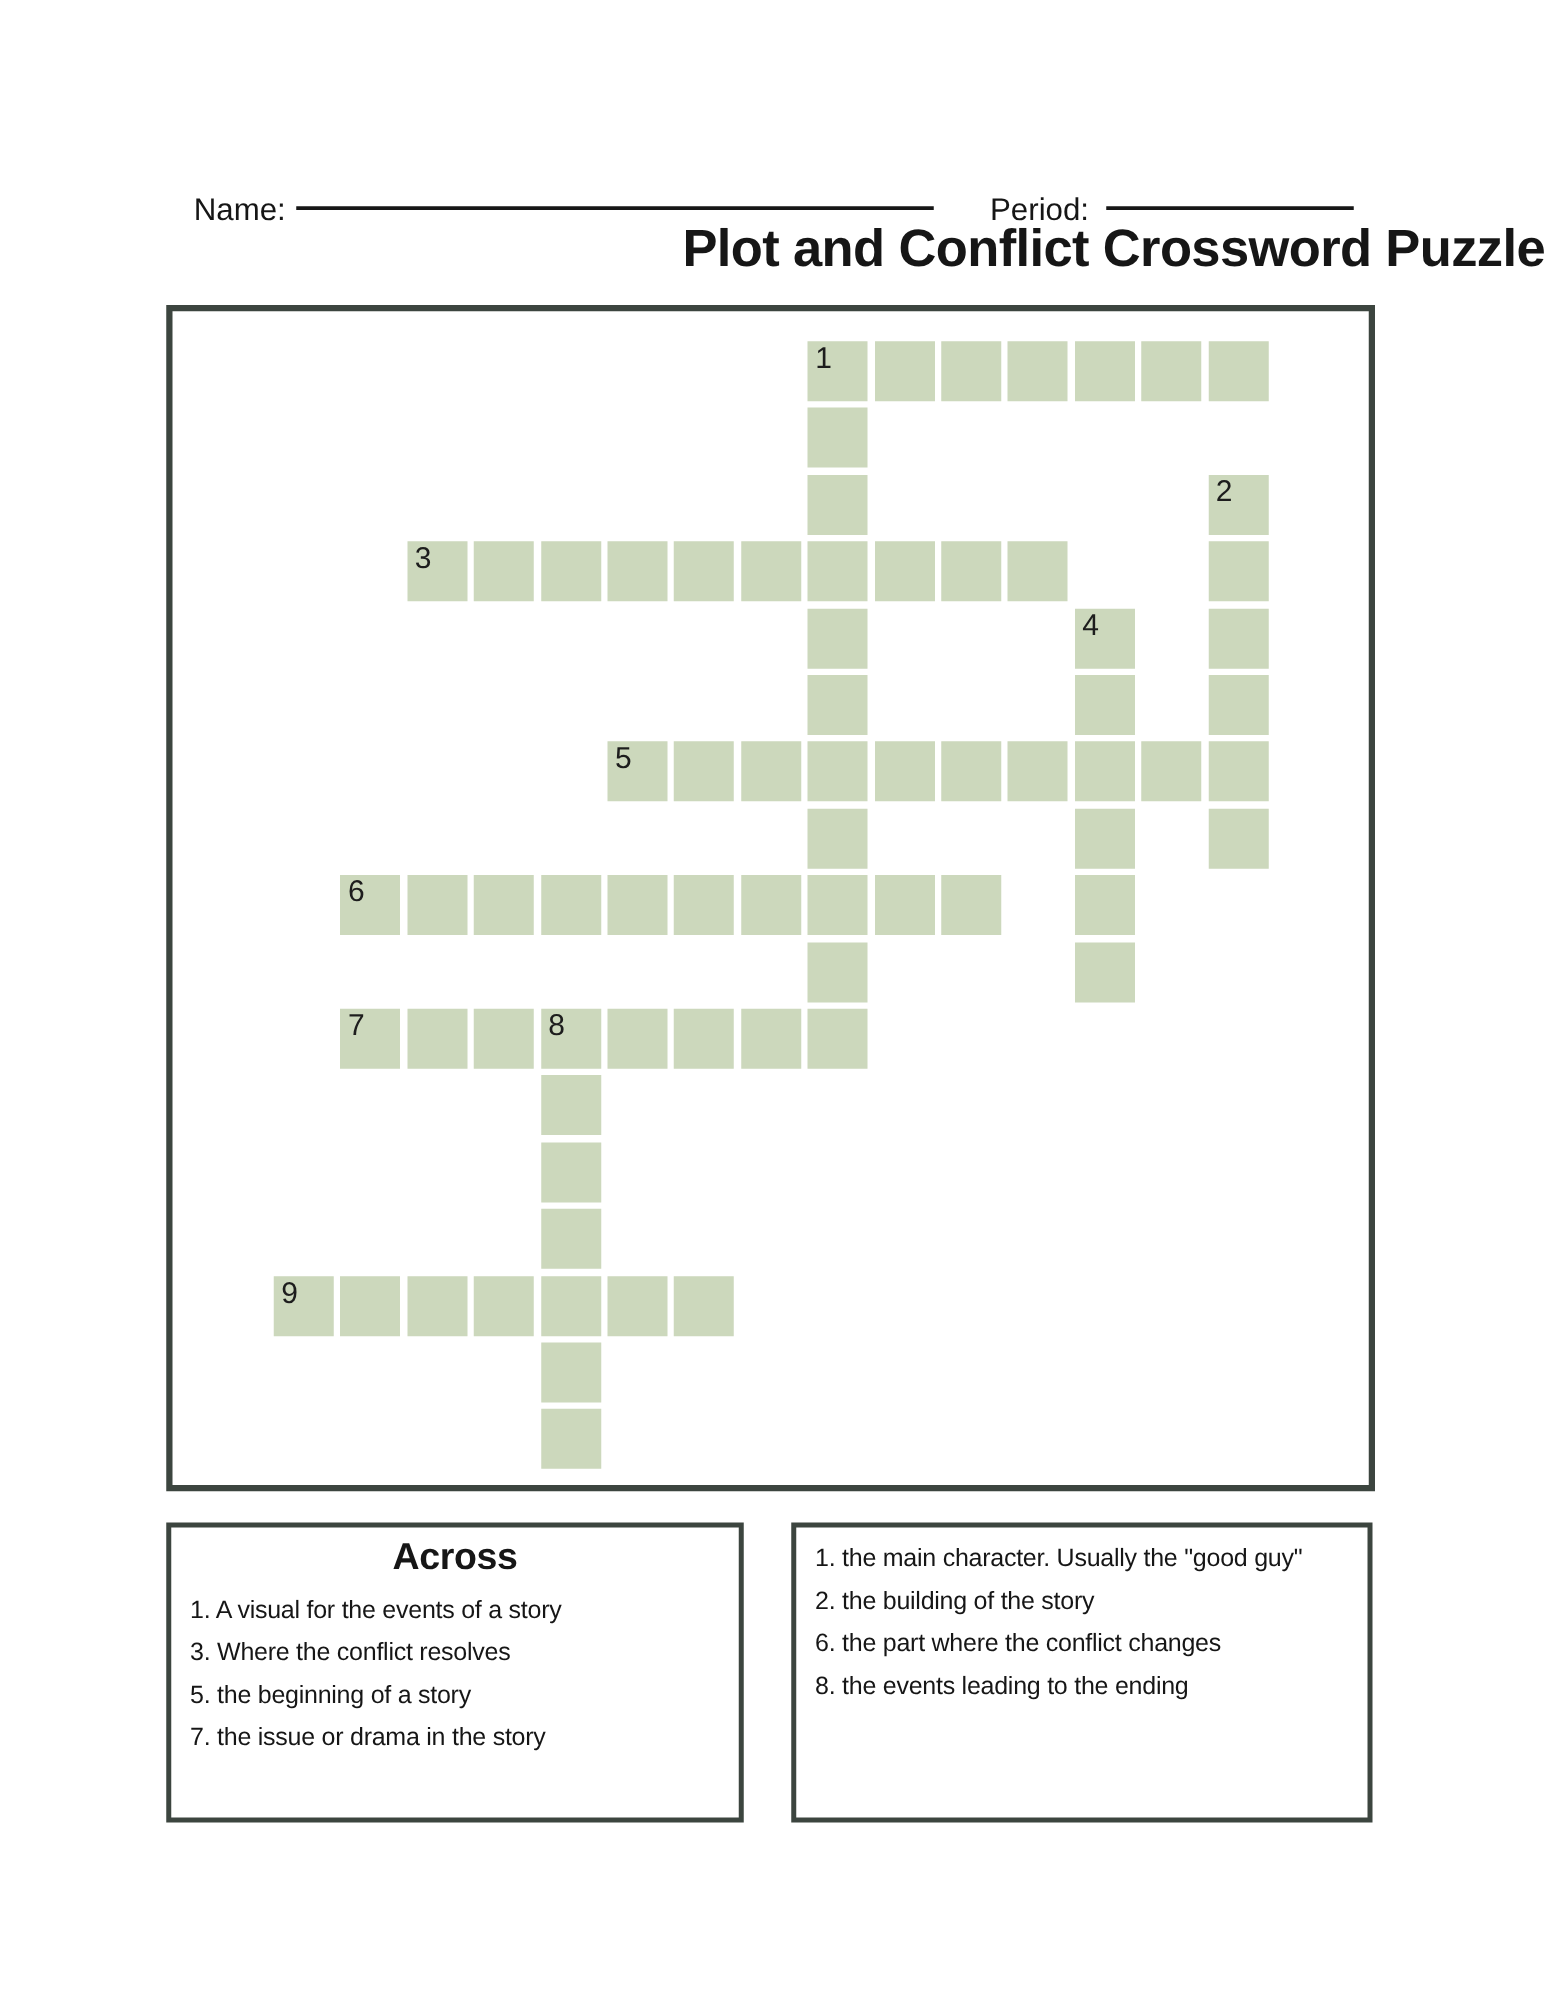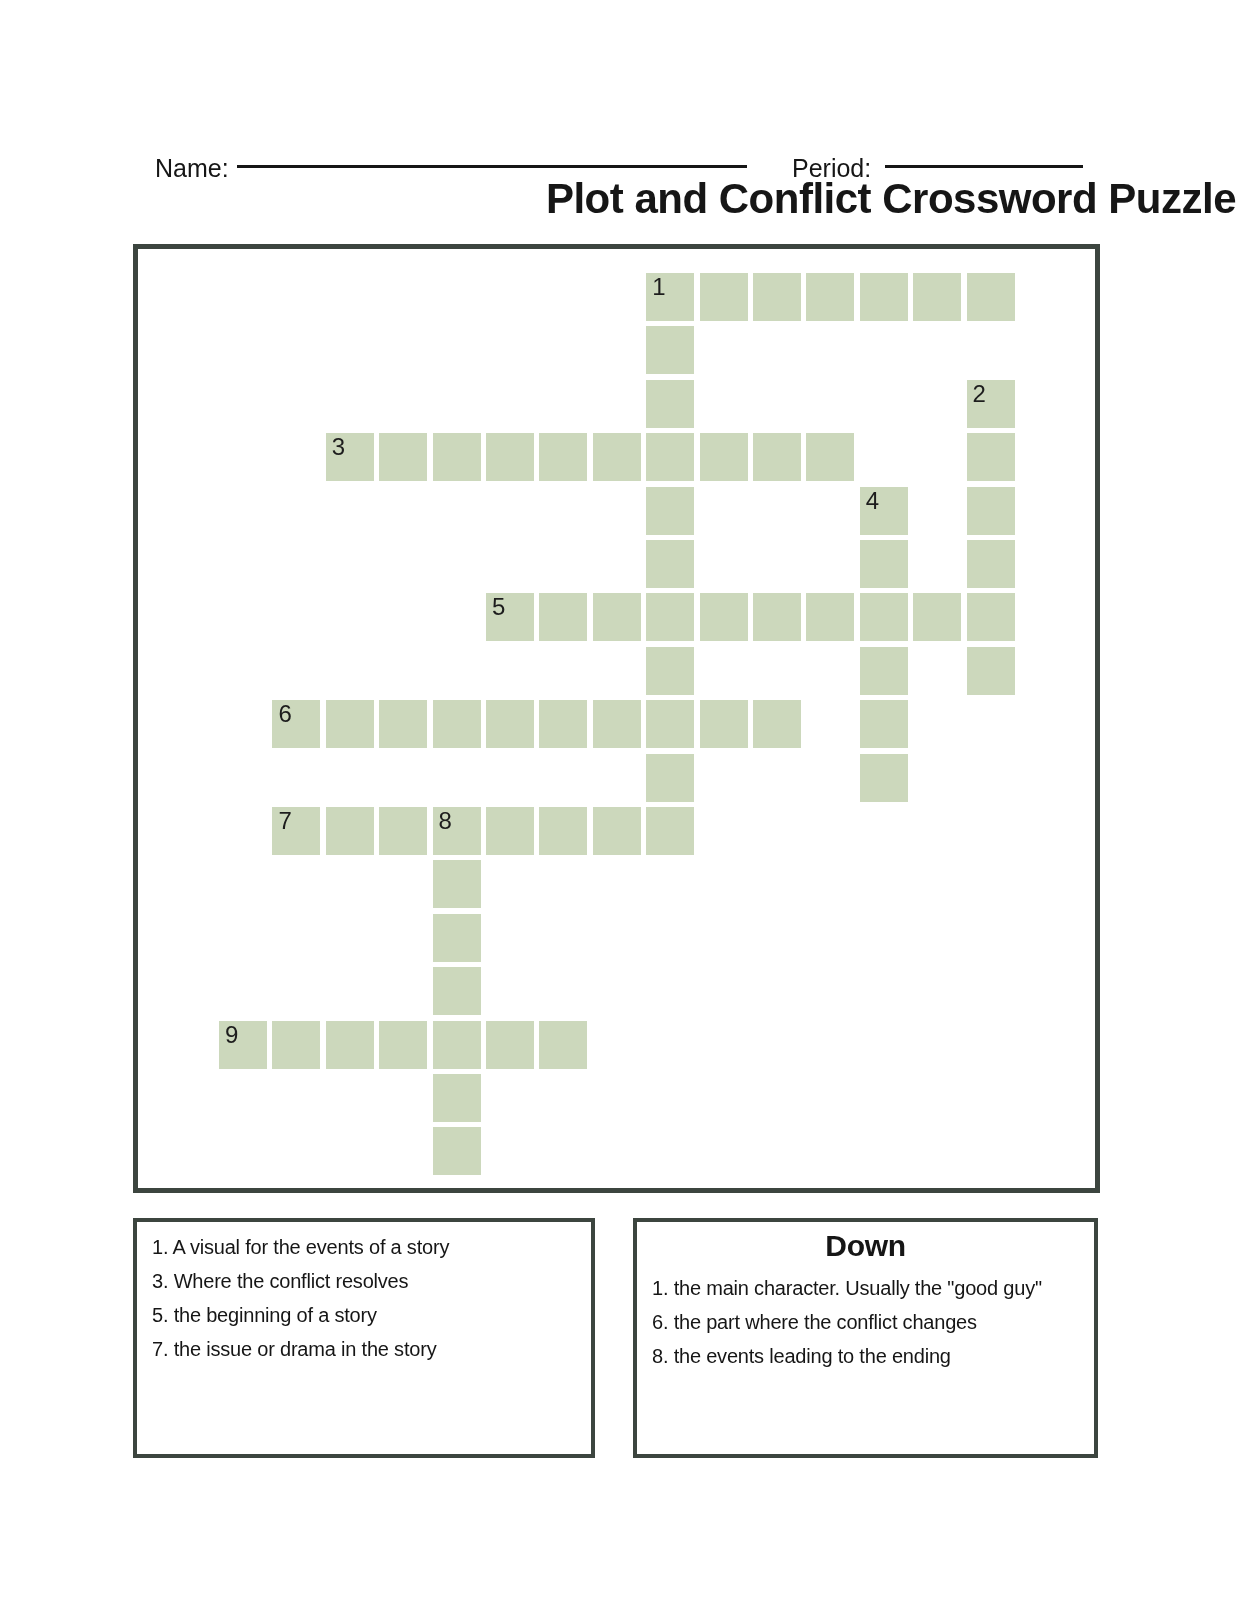--- a/index.html
+++ b/index.html
@@ -157,30 +157,31 @@
         <span class="cellnum">9</span>
       </div>
       <div class="cell" style="left: 134.4px; top: 771.6px;"></div>
       <div class="cell" style="left: 187.8px; top: 771.6px;"></div>
       <div class="cell" style="left: 241.2px; top: 771.6px;"></div>
       <div class="cell" style="left: 348px; top: 771.6px;"></div>
       <div class="cell" style="left: 401.4px; top: 771.6px;"></div>
     </div>
 
   <div class="clue-box across-box">
+    <div class="clue-title">Across</div>
     <div class="clue-list" id="across-list">
         <div class="clue">1. A visual for the events of a story</div>
         <div class="clue">3. Where the conflict resolves</div>
         <div class="clue">5. the beginning of a story</div>
         <div class="clue">7. the issue or drama in the story</div>
       </div>
   </div>
 
   <div class="clue-box down-box">
-    <div class="clue-title">Down</div>
     <div class="clue-list" id="down-list">
         <div class="clue">1. the main character. Usually the "good guy"</div>
+        <div class="clue">2. the building of the story</div>
         <div class="clue">6. the part where the conflict changes</div>
         <div class="clue">8. the events leading to the ending</div>
       </div>
   </div>
 
 </div>
 
 </body></html>

